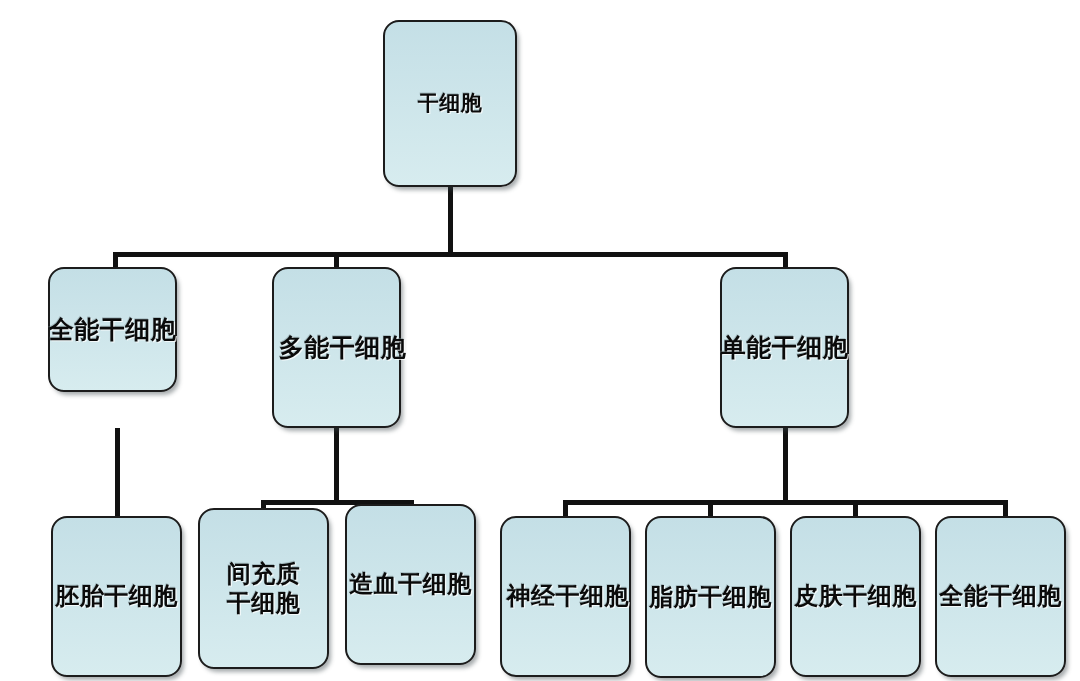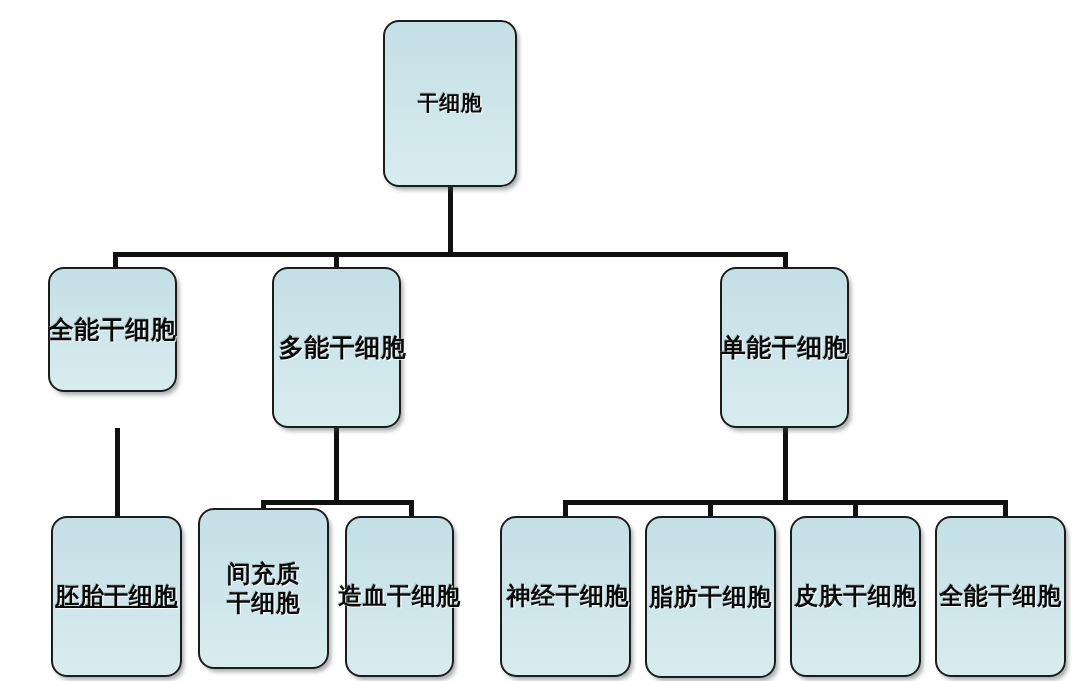--- a/index.html
+++ b/index.html
@@ -102,31 +102,31 @@
 
   <div class="node" style="left: 272px; top: 255px; width: 129px; height: 161px; border-color: rgb(28, 28, 28); background: linear-gradient(rgb(196, 223, 230) 0%, rgb(215, 236, 239) 100%);">
     <span class="node-label node-l2" style="color: rgb(10, 10, 10); padding-left: 12px;">多能干细胞</span>
   </div>
 
   <div class="node" style="left: 720px; top: 255px; width: 129px; height: 161px; border-color: rgb(28, 28, 28); background: linear-gradient(rgb(196, 223, 230) 0%, rgb(215, 236, 239) 100%);">
     <span class="node-label node-l2" style="color: rgb(10, 10, 10);">单能干细胞</span>
   </div>
 
   <div class="node" style="left: 51px; top: 504px; width: 131px; height: 161px; border-color: rgb(28, 28, 28); background: linear-gradient(rgb(196, 223, 230) 0%, rgb(215, 236, 239) 100%);">
-    <span class="node-label node-l3" style="color: rgb(10, 10, 10); text-decoration: underline;">胚胎干细胞</span>
+    <span class="node-label node-l3" style="color: rgb(10, 10, 10);">胚胎干细胞</span>
   </div>
 
   <div class="node" style="left: 198px; top: 496px; width: 131px; height: 161px; border-color: rgb(28, 28, 28); background: linear-gradient(rgb(196, 223, 230) 0%, rgb(215, 236, 239) 100%); justify-content: center;">
     <span class="node-label node-l3 two-line" style="color: rgb(10, 10, 10);">
       <span>间充质</span><br>
       <span>干细胞</span>
     </span>
   </div>
 
-  <div class="node" style="left: 345px; top: 504px; width: 109px; height: 161px; border-color: rgb(28, 28, 28); background: linear-gradient(rgb(196, 223, 230) 0%, rgb(215, 236, 239) 100%);">
+  <div class="node" style="left: 345px; top: 492px; width: 131px; height: 161px; border-color: rgb(28, 28, 28); background: linear-gradient(rgb(196, 223, 230) 0%, rgb(215, 236, 239) 100%);">
     <span class="node-label node-l3" style="color: rgb(10, 10, 10);">造血干细胞</span>
   </div>
 
   <div class="node" style="left: 500px; top: 504px; width: 131px; height: 161px; border-color: rgb(28, 28, 28); background: linear-gradient(rgb(196, 223, 230) 0%, rgb(215, 236, 239) 100%); justify-content: flex-end;">
     <span class="node-label node-l3" style="color: rgb(10, 10, 10);">神经干细胞</span>
   </div>
 
   <div class="node" style="left: 645px; top: 504px; width: 131px; height: 162px; border-color: rgb(28, 28, 28); background: linear-gradient(rgb(196, 223, 230) 0%, rgb(215, 236, 239) 100%);">
     <span class="node-label node-l3" style="color: rgb(10, 10, 10);">脂肪干细胞</span>
   </div>

